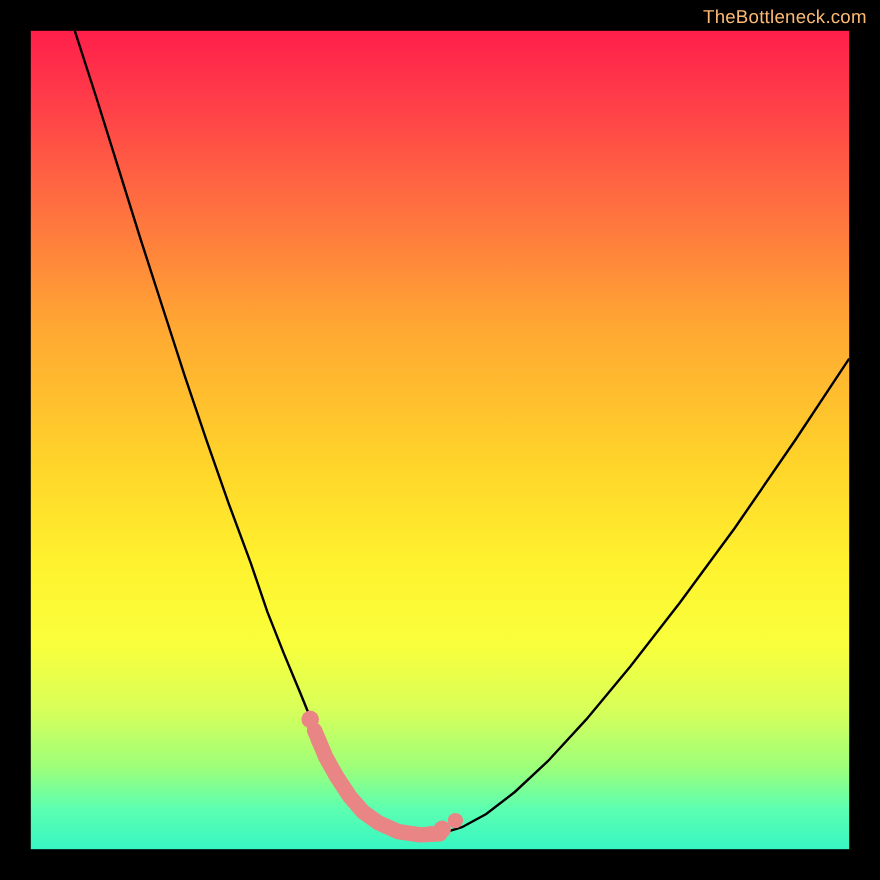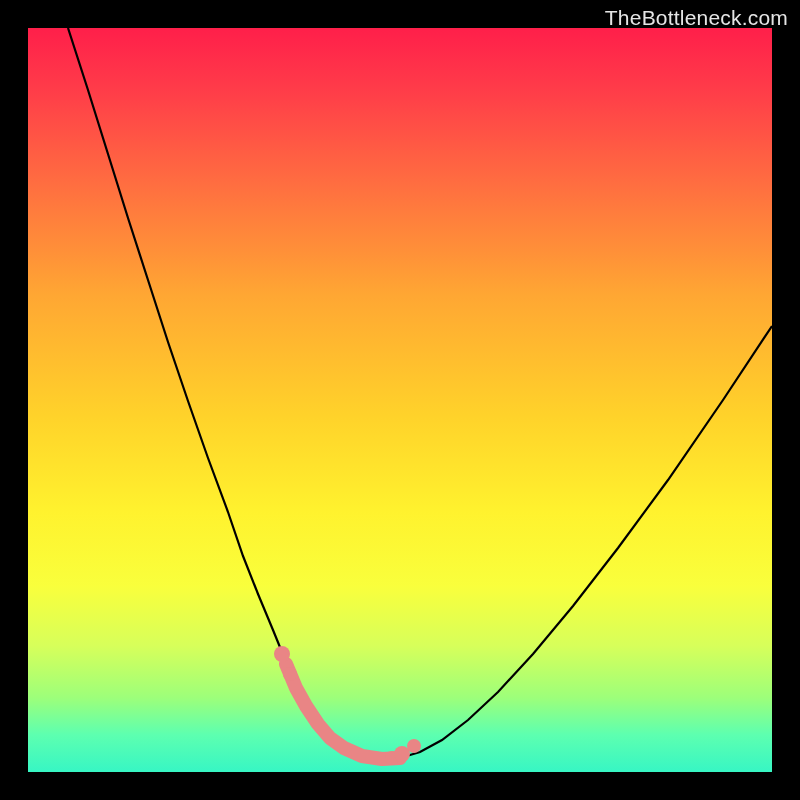--- a/index.html
+++ b/index.html
@@ -28,22 +28,22 @@
       #d7ff5a 83%,
       #9dff7a 90%,
       #5dffb0 95%,
       #37f6c4 100%
     );
   }
   .watermark {
     position: absolute;
     top: 6px;
     right: 12px;
-    color: #e5e5e5;
-    font-size: 21px;
+    color: #fdba74;
+    font-size: 17px;
     letter-spacing: 0.2px;
     font-weight: 500;
     user-select: none;
   }
   svg.curve {
     position: absolute;
     left: 0;
     top: 0;
     width: 744px;
     height: 744px;

